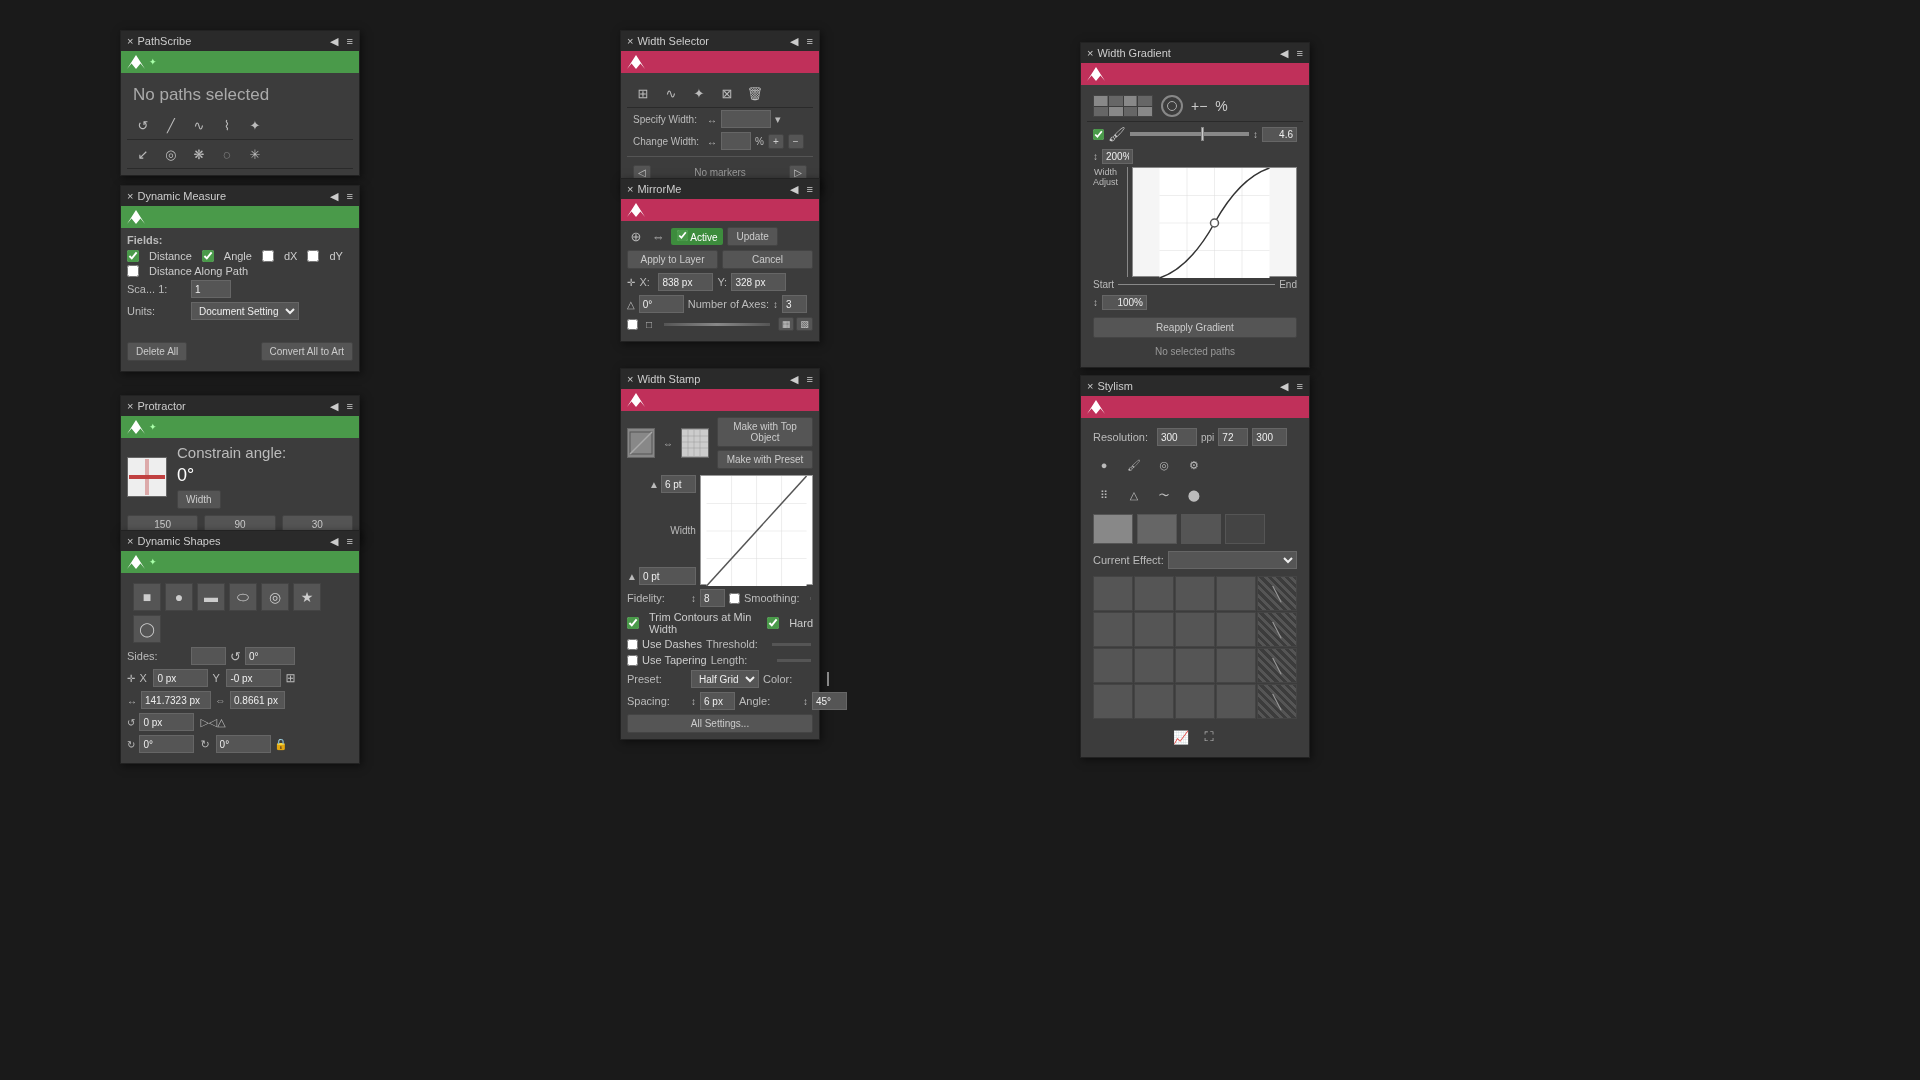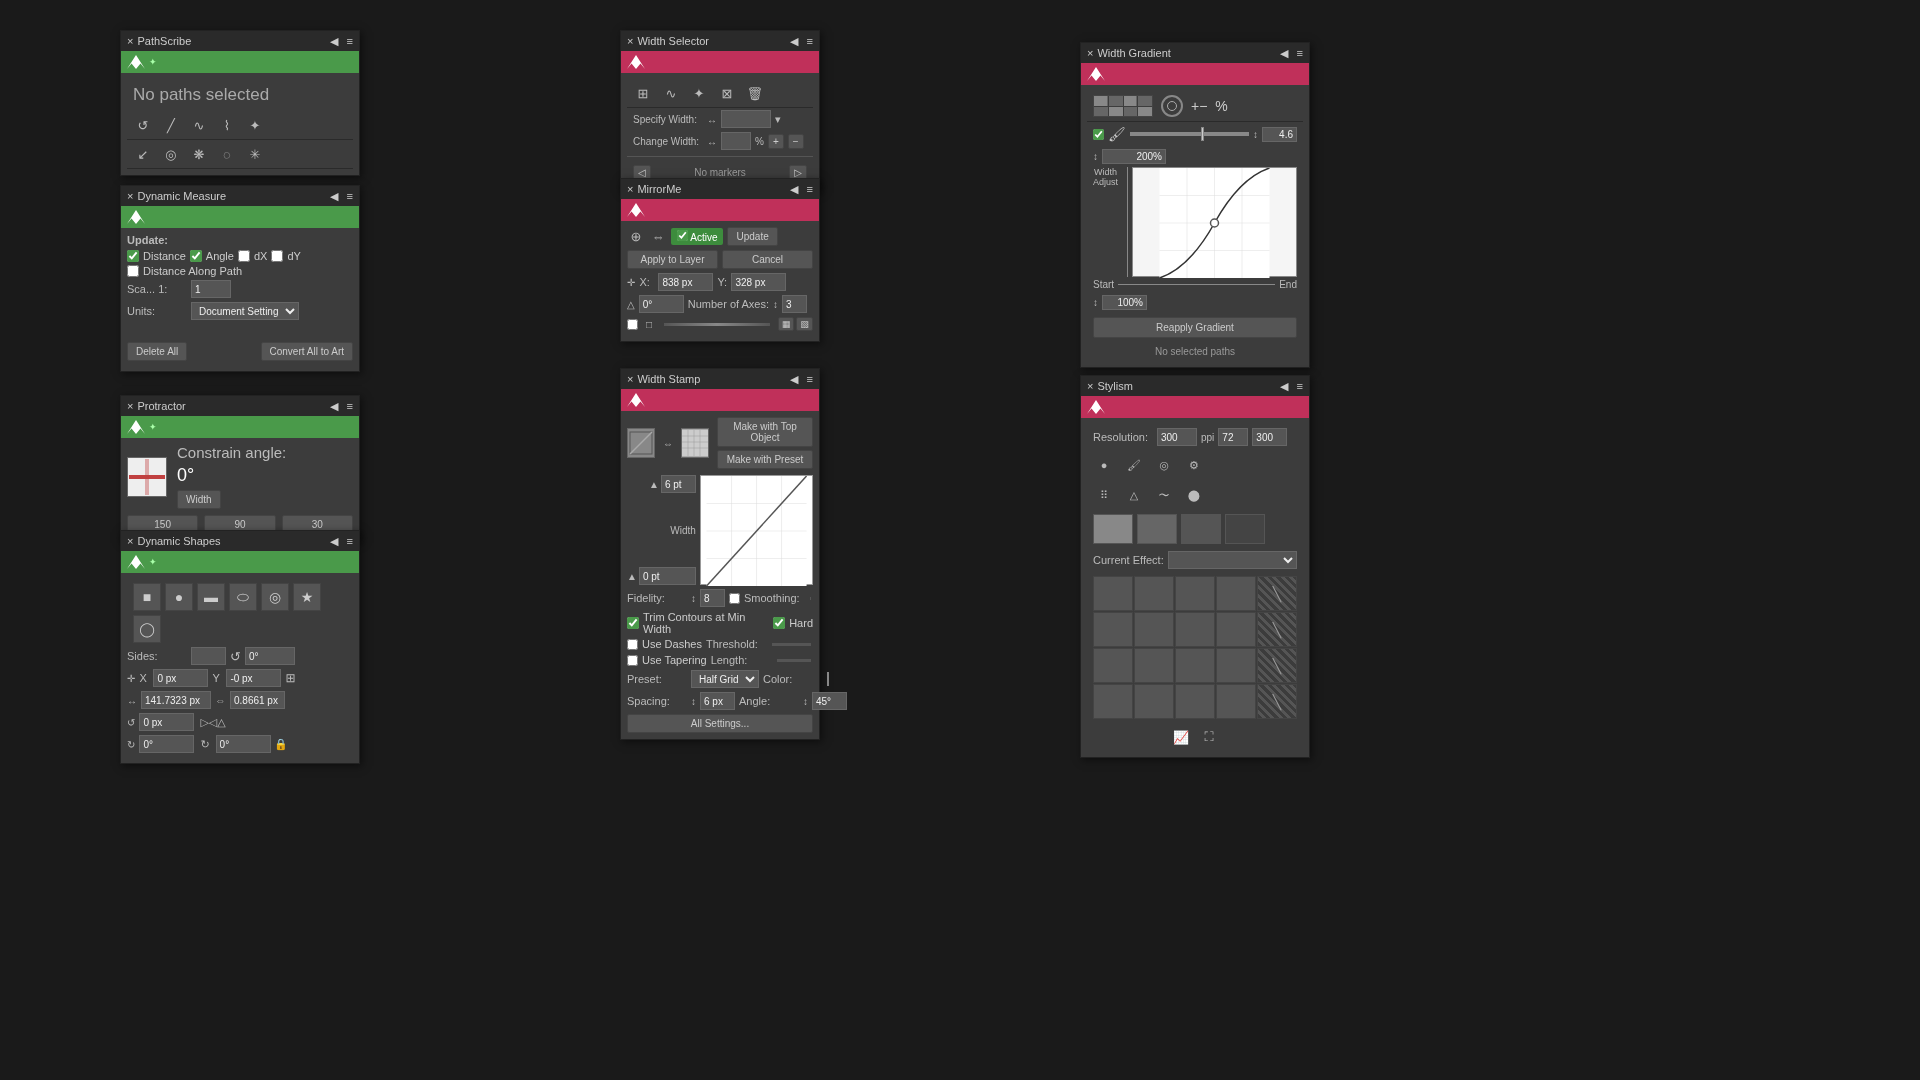--- a/index.html
+++ b/index.html
@@ -142,21 +142,21 @@
       border: 1px solid #666;
       color: #eee;
       padding: 1px 3px;
       font-size: 10px;
       height: 18px;
     }
 
     .checkbox-row {
       display: flex;
       align-items: center;
-      gap: 4px;
+      gap: 10px;
       margin-bottom: 3px;
     }
 
     .checkbox-row input[type=checkbox] { width: 12px; height: 12px; }
 
     .btn {
       background: #555;
       border: 1px solid #444;
       color: #ccc;
       padding: 3px 8px;
@@ -477,21 +477,21 @@
     </div>
     <div class="titlebar-right">
       <span class="panel-collapse">◀</span>
       <span class="menu-icon">≡</span>
     </div>
   </div>
   <div class="green-bar">
     <div class="logo-icon"></div>
   </div>
   <div class="panel-body">
-    <div class="section-label">Update:</div>
+    <div class="section-label">Fields:</div>
     <div class="checkbox-row">
       <input type="checkbox" class="checkbox-sm" checked="" style="">
       <span>Distance</span>
       <input type="checkbox" class="checkbox-sm" checked="" style="">
       <span>Angle</span>
       <input type="checkbox" class="checkbox-sm" style="">
       <span>dX</span>
       <input type="checkbox" class="checkbox-sm" style="">
       <span>dY</span>
     </div>
@@ -864,21 +864,21 @@
       <div style="font-size:14px; color:#ccc; cursor:pointer;">🖌</div>
       <div style="flex:1; height:4px; background:#888; position:relative; cursor:pointer;">
         <div style="position:absolute; left:60%; top:-5px; width:3px; height:14px; background:#ccc; border:1px solid #888;"></div>
       </div>
       <span style="color:#bbb; font-size:10px;">↕</span>
       <input type="text" class="number-input" value="4.6" style="">
     </div>
     
     <div class="wg-row">
       <span style="color:#bbb; font-size:10px;">↕</span>
-      <input type="text" class="number-input" style="width: 64px;" value="200%">
+      <input type="text" class="number-input" style="width: 31px;" value="200%">
     </div>
     
     <div style="display:flex; align-items:stretch; padding:0 6px;">
       <div class="width-adjust-label">
         <span>Width</span>
         <span>Adjust</span>
       </div>
       <div style="width:6px; height:110px; border-right:1px solid #888; margin:0 4px;"></div>
       <div class="gradient-graph" style="flex:1; height:110px;">
         <svg width="100%" height="110" viewBox="0 0 110 110">

